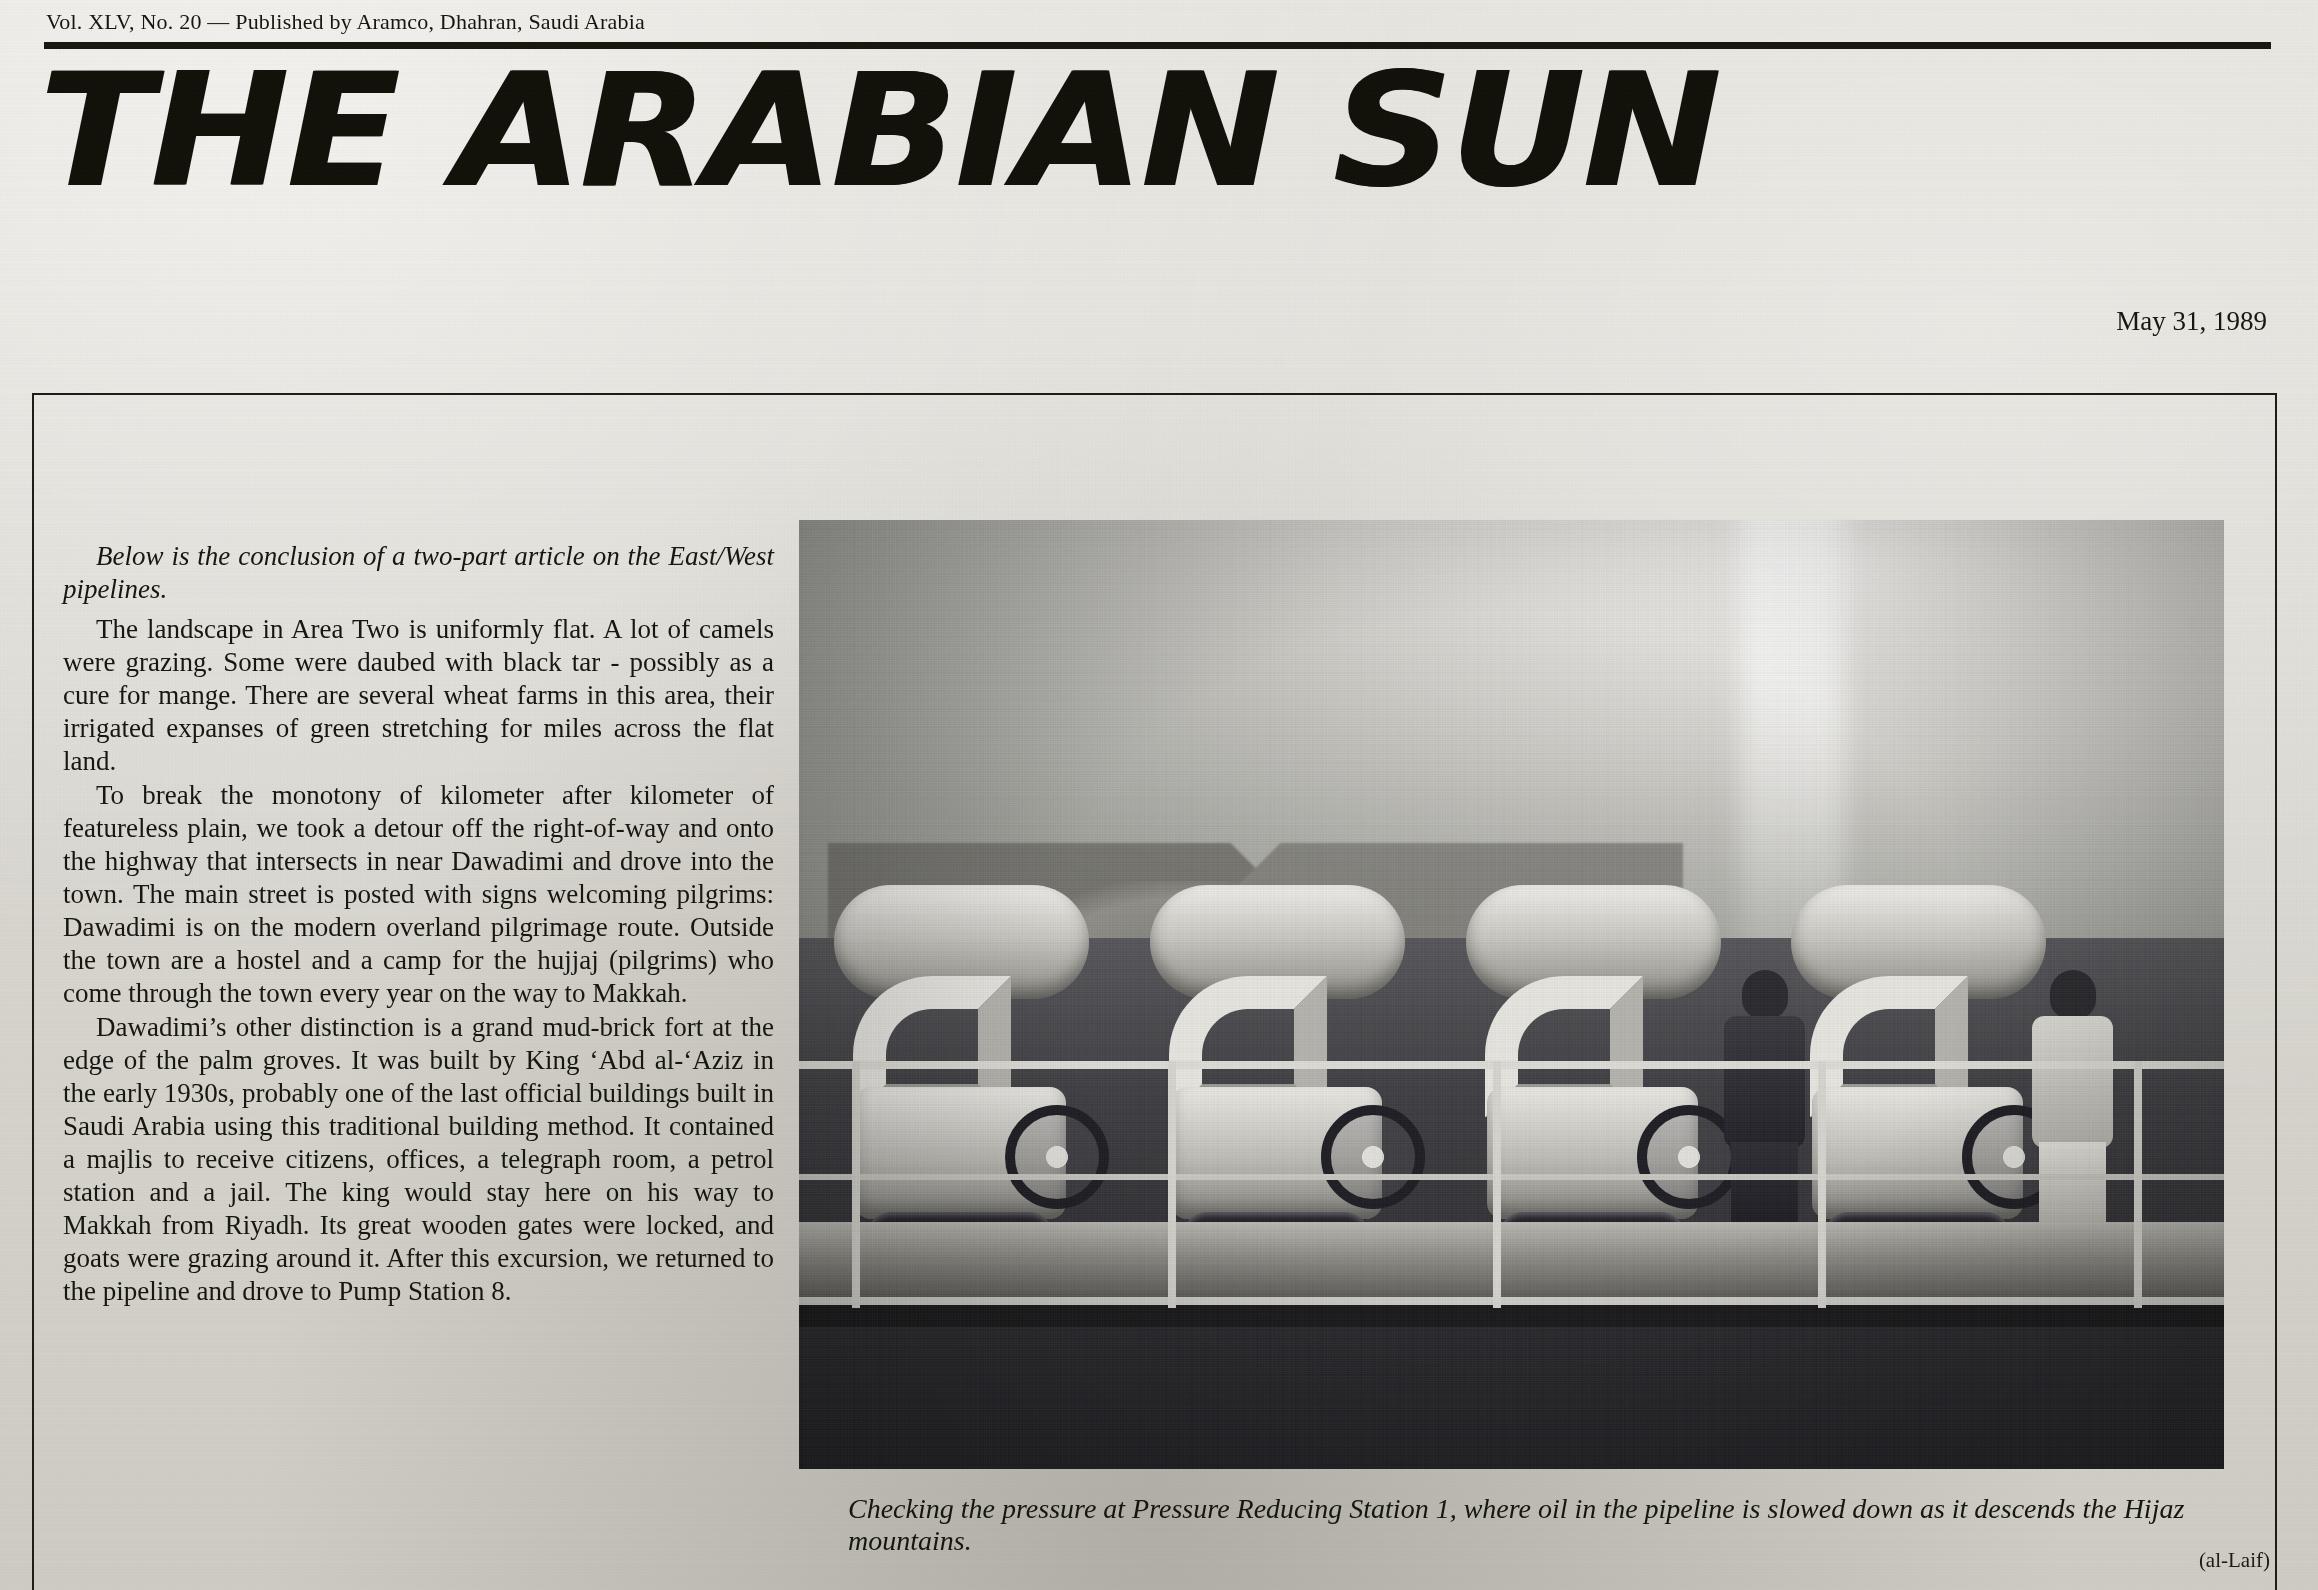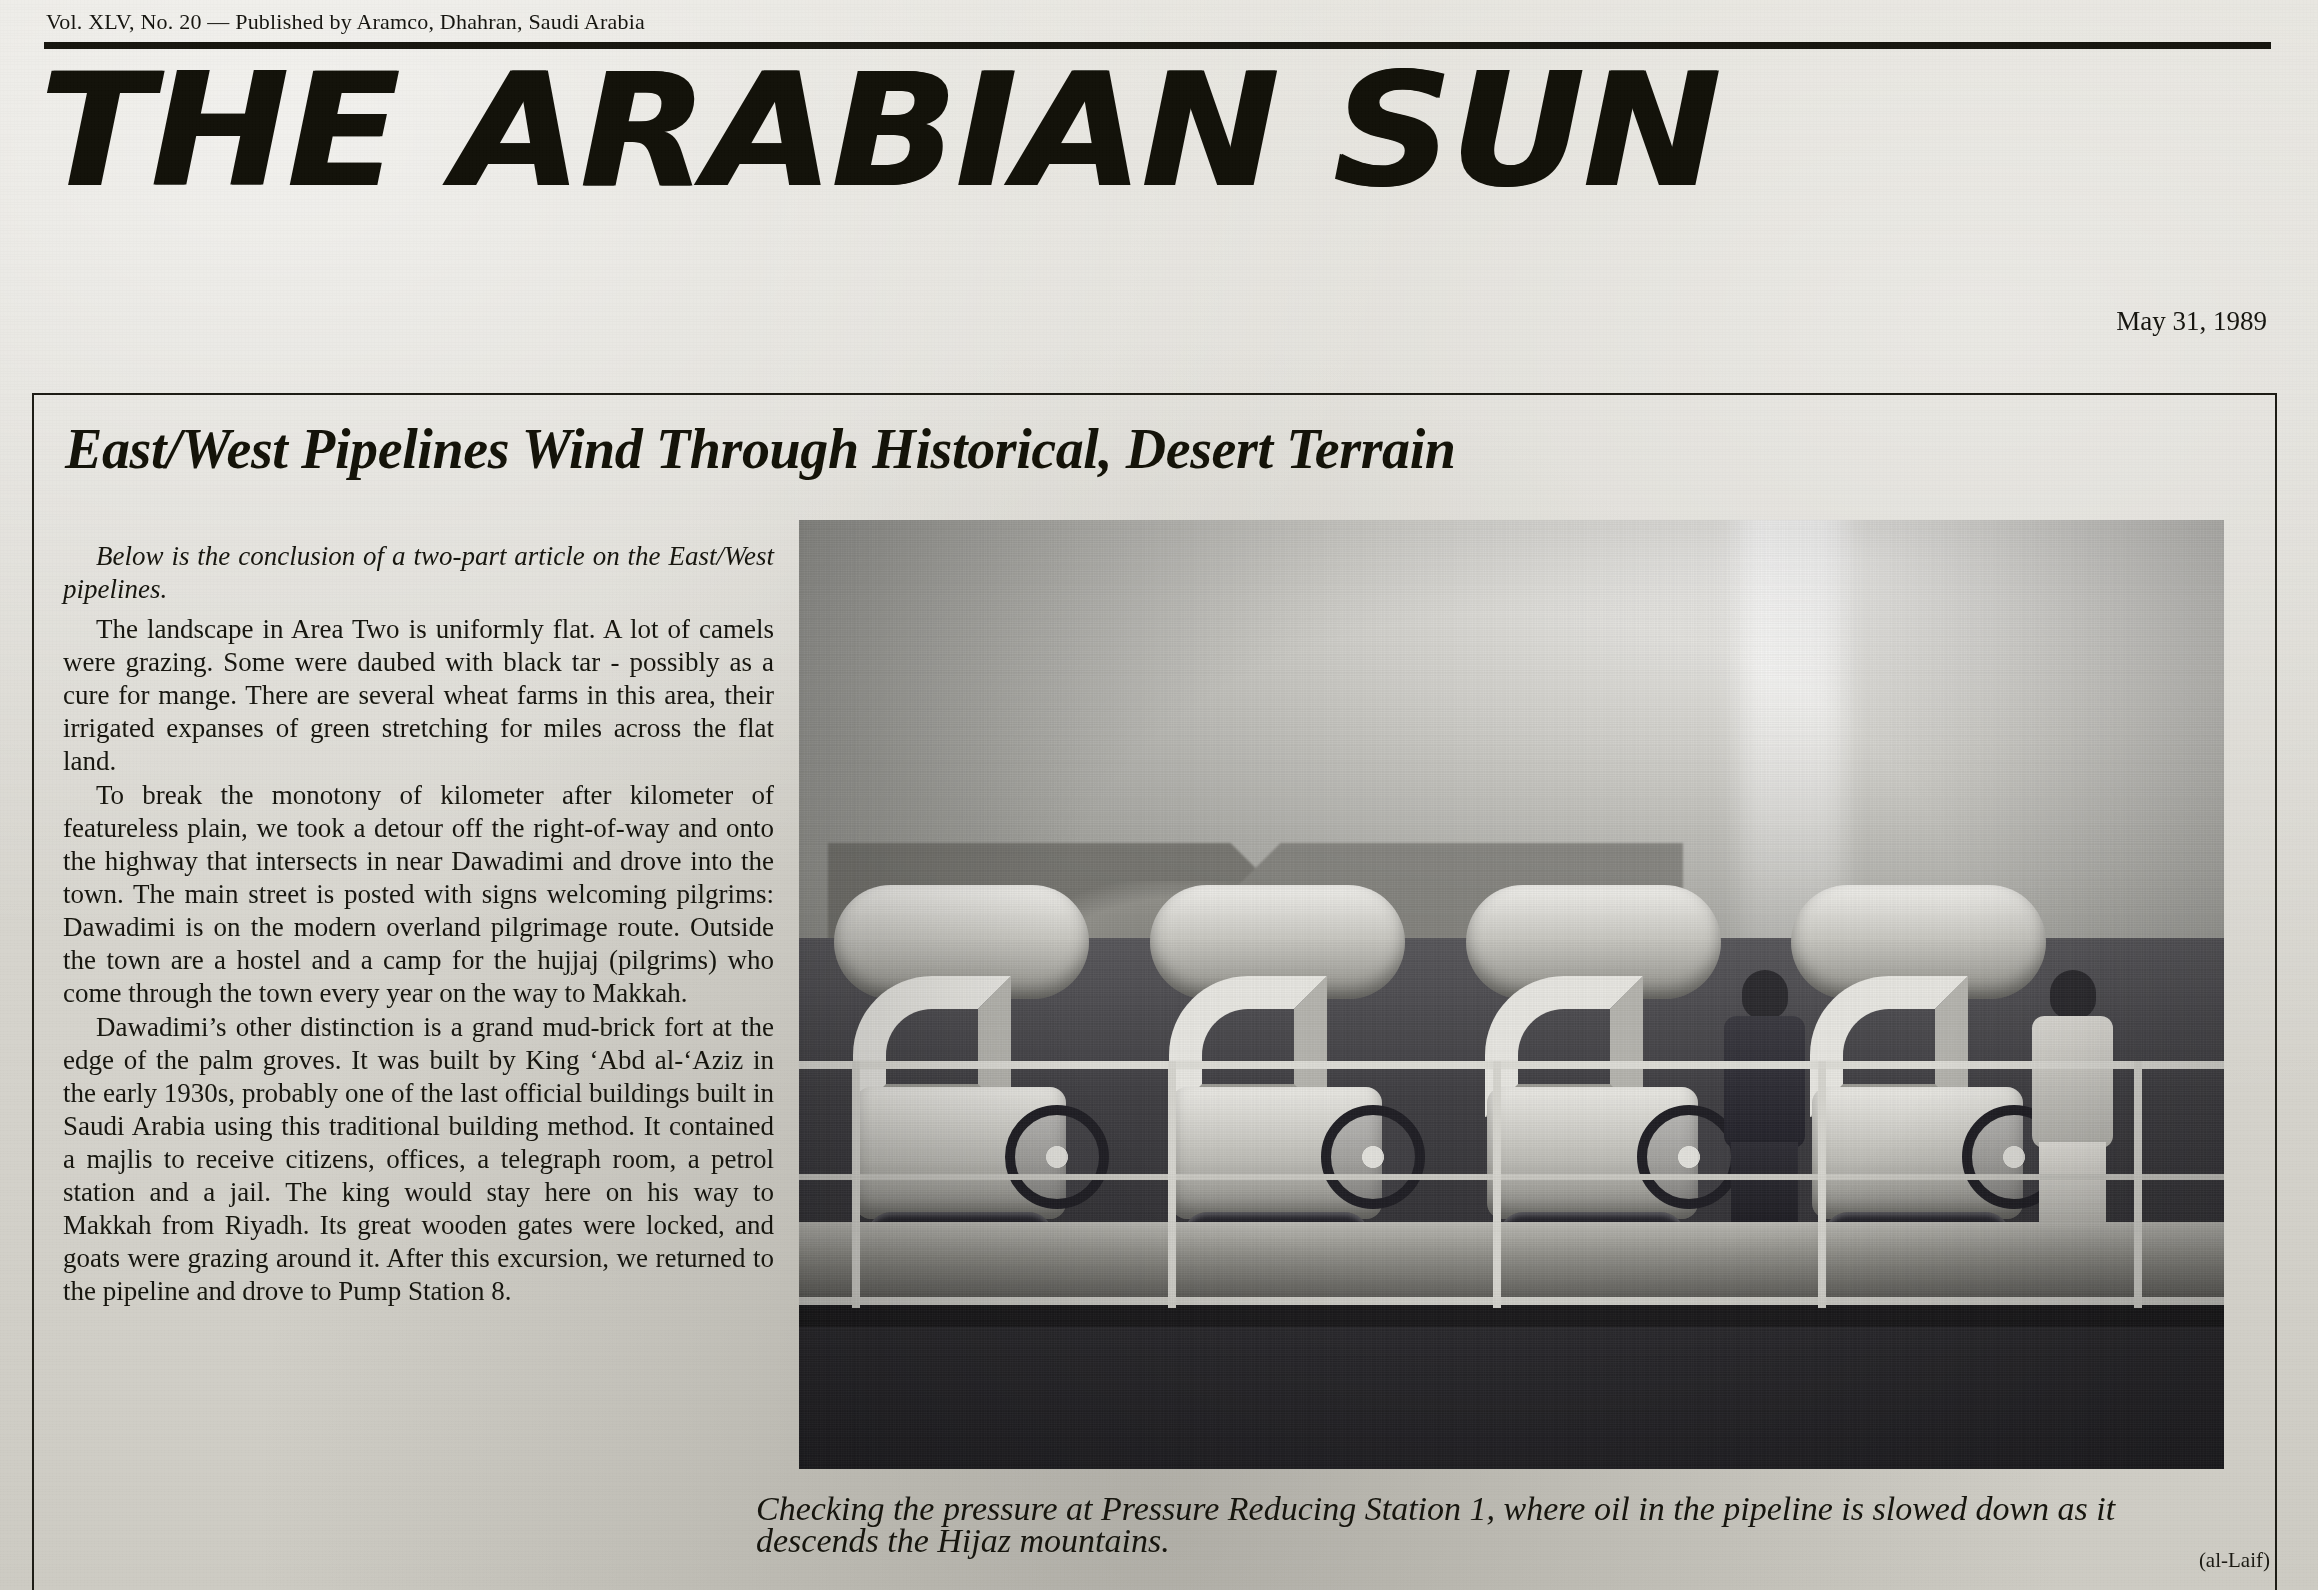--- a/index.html
+++ b/index.html
@@ -298,26 +298,26 @@
   .photo-grain {
     position: absolute; inset: 0;
     opacity: .35;
     background-image:
       repeating-linear-gradient(0deg, rgba(255,255,255,.05) 0 0.9px, rgba(0,0,0,.05) 0.9px 1.8px),
       repeating-linear-gradient(90deg, rgba(255,255,255,.04) 0 0.9px, rgba(0,0,0,.04) 0.9px 2.6px);
   }
 
   .caption {
     position: absolute;
-    left: 756px;
+    left: 848px;
     top: 1493px;
     width: 1396px;
     font-family: "Liberation Serif", serif;
     font-style: italic;
-    font-size: 34px;
+    font-size: 28px;
     line-height: 32px;
     color: #15140d;
   }
   .credit {
     position: absolute;
     right: 49px;
     top: 1548px;
     font-family: "Liberation Serif", serif;
     font-size: 21px;
     color: #1a1912;
@@ -328,21 +328,20 @@
 
 <div class="page">
 
   <div class="vol-line">Vol. XLV, No. 20 — Published by Aramco, Dhahran, Saudi Arabia</div>
   <div class="rule-top"></div>
   <div class="masthead">THE ARABIAN SUN</div>
   <div class="issue-date">May 31, 1989</div>
 
   <div class="article-box"></div>
 
-  <div class="headline">East/West Pipelines Wind Through Historical, Desert Terrain</div>
 
   <div class="col">
     <p class="lede">Below is the conclusion of a two-part article on the East/West pipelines.</p>
     <p>The landscape in Area Two is uniformly flat. A lot of camels were grazing. Some were daubed with black tar - possibly as a cure for mange. There are several wheat farms in this area, their irrigated expanses of green stretching for miles across the flat land.</p>
     <p>To break the monotony of kilometer after kilometer of featureless plain, we took a detour off the right-of-way and onto the highway that intersects in near Dawadimi and drove into the town. The main street is posted with signs welcoming pilgrims: Dawadimi is on the modern overland pilgrimage route. Outside the town are a hostel and a camp for the hujjaj (pilgrims) who come through the town every year on the way to Makkah.</p>
     <p>Dawadimi’s other distinction is a grand mud-brick fort at the edge of the palm groves. It was built by King ‘Abd al-‘Aziz in the early 1930s, probably one of the last official buildings built in Saudi Arabia using this traditional building method. It contained a majlis to receive citizens, offices, a telegraph room, a petrol station and a jail. The king would stay here on his way to Makkah from Riyadh. Its great wooden gates were locked, and goats were grazing around it. After this excursion, we returned to the pipeline and drove to Pump Station 8.</p>
   </div>
 
   <div class="photo-wrap">
     <div class="photo">

